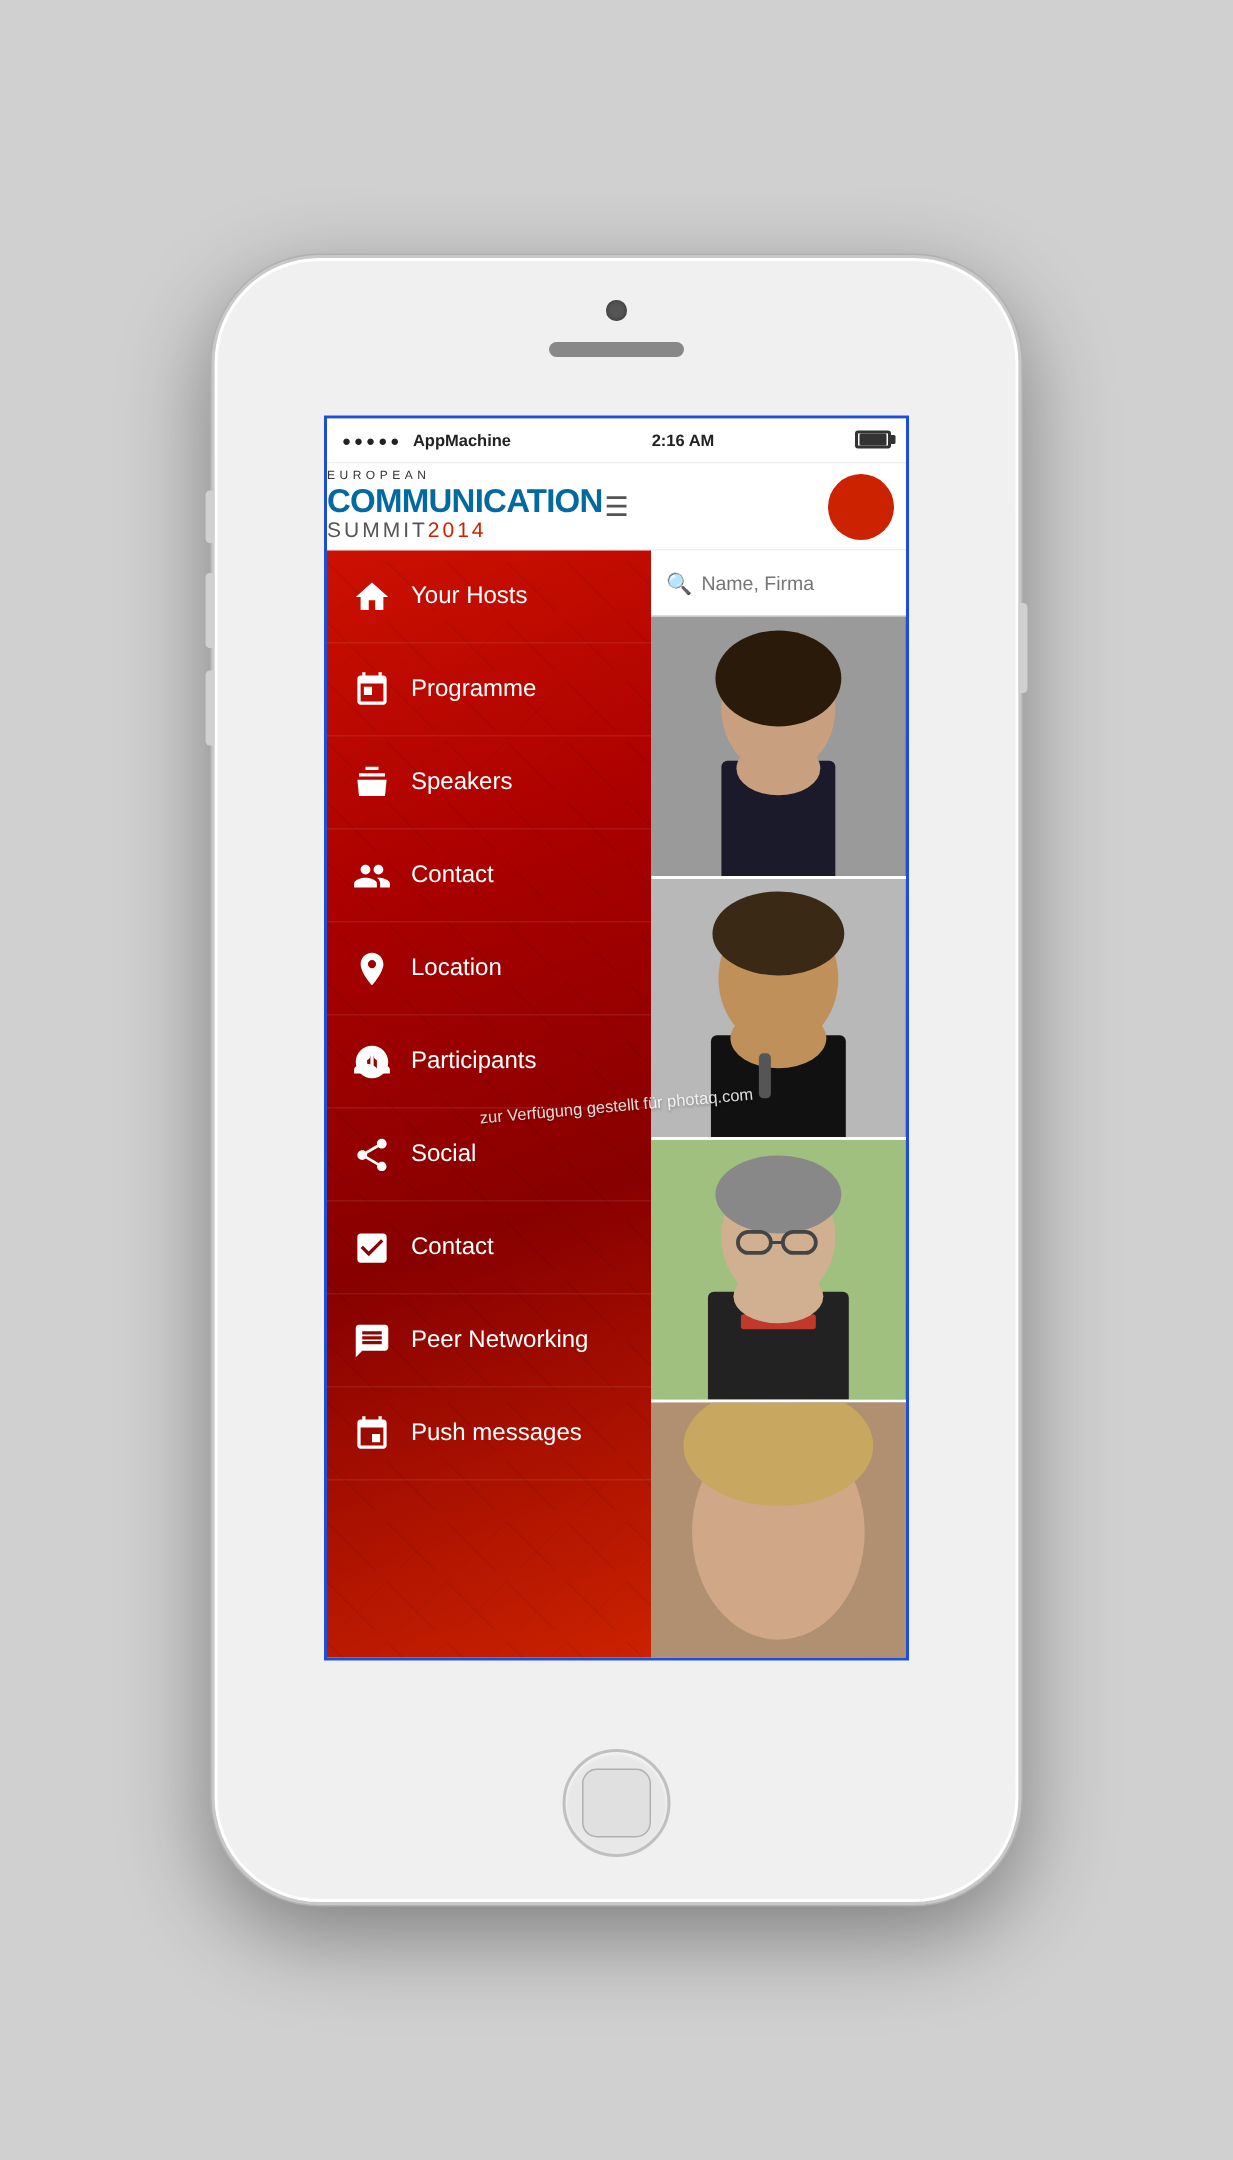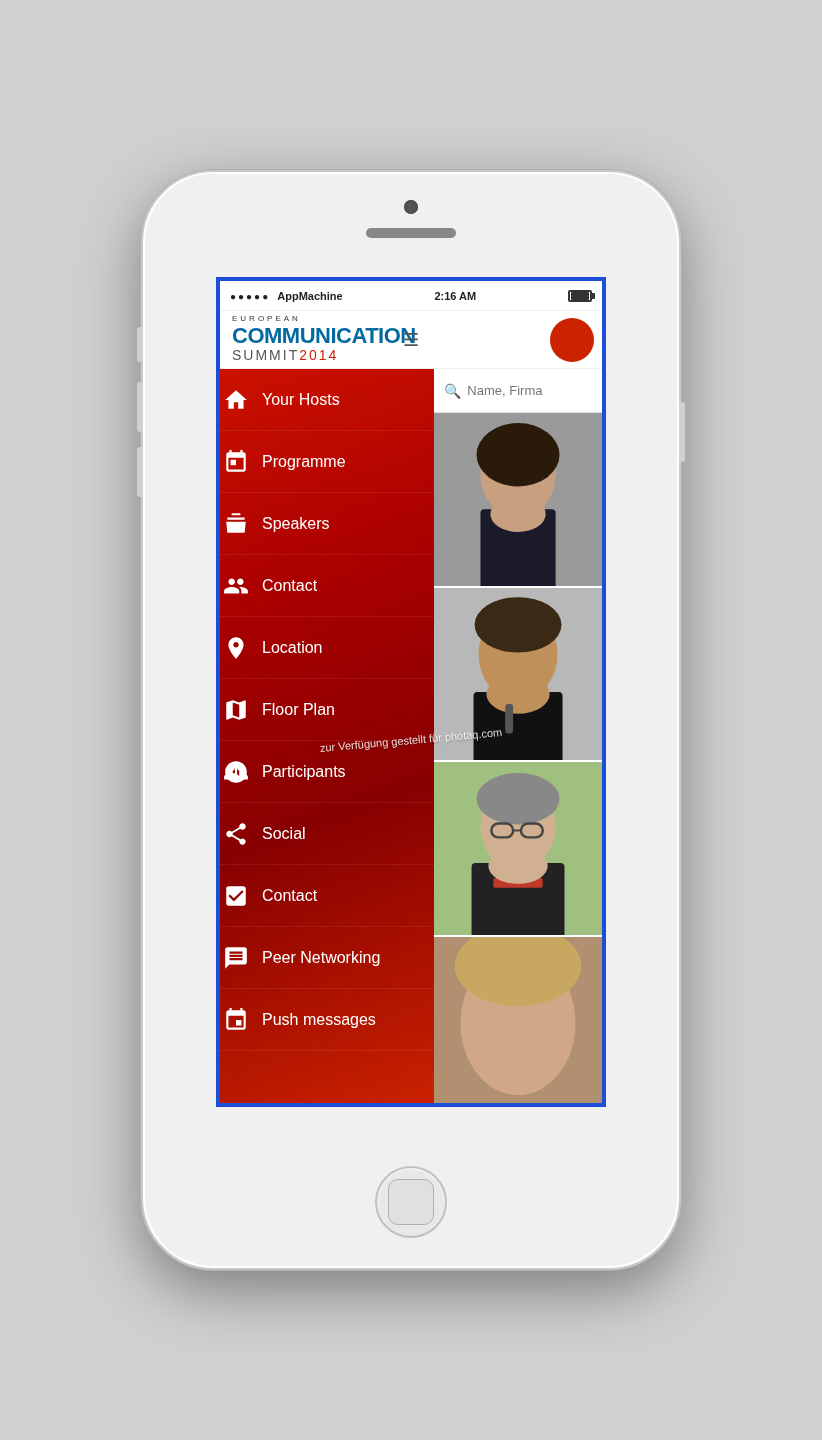--- a/index.html
+++ b/index.html
@@ -90,21 +90,21 @@
       background: #e0e0e0;
     }
 
     
     .phone-screen {
       width: 390px;
       height: 830px;
       background: #fff;
       position: absolute;
       top: 105px;
-      border: 4px solid #1d4ed8;
+      border: 2px solid #1d4ed8;
       overflow: hidden;
     }
 
     
     .status-bar {
       height: 30px;
       background: #fff;
       display: flex;
       align-items: center;
       justify-content: space-between;
@@ -137,21 +137,21 @@
       border-radius: 1px;
       margin-left: 1px;
     }
 
     
     .app-header {
       height: 58px;
       background: #fff;
       display: flex;
       align-items: center;
-      padding: 0 12px;
+      padding: 0 0;
       border-bottom: 1px solid #eee;
       position: relative;
     }
     .app-logo {
       display: flex;
       flex-direction: column;
       line-height: 1.1;
     }
     .logo-european {
       font-size: 8px;
@@ -213,21 +213,21 @@
       background-image:
         linear-gradient(45deg, transparent 40%, rgba(0,0,0,0.08) 40%, rgba(0,0,0,0.08) 41%, transparent 41%),
         linear-gradient(-45deg, transparent 40%, rgba(0,0,0,0.05) 40%, rgba(0,0,0,0.05) 41%, transparent 41%);
       background-size: 40px 40px;
       pointer-events: none;
     }
 
     .menu-item {
       display: flex;
       align-items: center;
-      padding: 0 0;
+      padding: 0 14px;
       height: 62px;
       color: white;
       font-size: 16px;
       font-weight: 400;
       cursor: pointer;
       border-bottom: 1px solid rgba(255,255,255,0.08);
       position: relative;
       z-index: 1;
     }
 
@@ -392,28 +392,20 @@
 
         <div class="menu-item">
           <div class="menu-icon">
             <svg viewBox="0 0 24 24">
                 <path d="M12 2C8.13 2 5 5.13 5 9c0 5.25 7 13 7 13s7-7.75 7-13c0-3.87-3.13-7-7-7zm0 9.5c-1.38 0-2.5-1.12-2.5-2.5s1.12-2.5 2.5-2.5 2.5 1.12 2.5 2.5-1.12 2.5-2.5 2.5z"></path>
               </svg>
           </div>
           <span>Location</span>
         </div>
 
-        <div class="menu-item">
-          <div class="menu-icon">
-            <svg viewBox="0 0 24 24">
-                <path d="M20.5 3l-.16.03L15 5.1 9 3 3.36 4.9c-.21.07-.36.25-.36.48V20.5c0 .28.22.5.5.5l.16-.03L9 18.9l6 2.1 5.64-1.9c.21-.07.36-.25.36-.48V3.5c0-.28-.22-.5-.5-.5zM15 19l-6-2.11V5l6 2.11V19z"></path>
-              </svg>
-          </div>
-          <span>Floor Plan</span>
-        </div>
 
         <div class="menu-item">
           <div class="menu-icon">
             <svg viewBox="0 0 24 24">
                 <path d="M12 2C6.48 2 2 6.48 2 12s4.48 10 10 10 10-4.48 10-10S17.52 2 12 2zm-1 14H9V8h2v8zm4 0h-2V8h2v8z"></path>
                 <path d="M16 11c1.66 0 3-1.34 3-3s-1.34-3-3-3-3 1.34-3 3 1.34 3 3 3zm-8 0c1.66 0 3-1.34 3-3S9.66 5 8 5 5 6.34 5 8s1.34 3 3 3zm0 2c-2.33 0-7 1.17-7 3.5V19h14v-2.5c0-2.33-4.67-3.5-7-3.5zm8 0c-.29 0-.62.02-.97.05 1.16.84 1.97 1.97 1.97 3.45V19h6v-2.5c0-2.33-4.67-3.5-7-3.5z"></path>
               </svg>
           </div>
           <span>Participants</span>
         </div>

